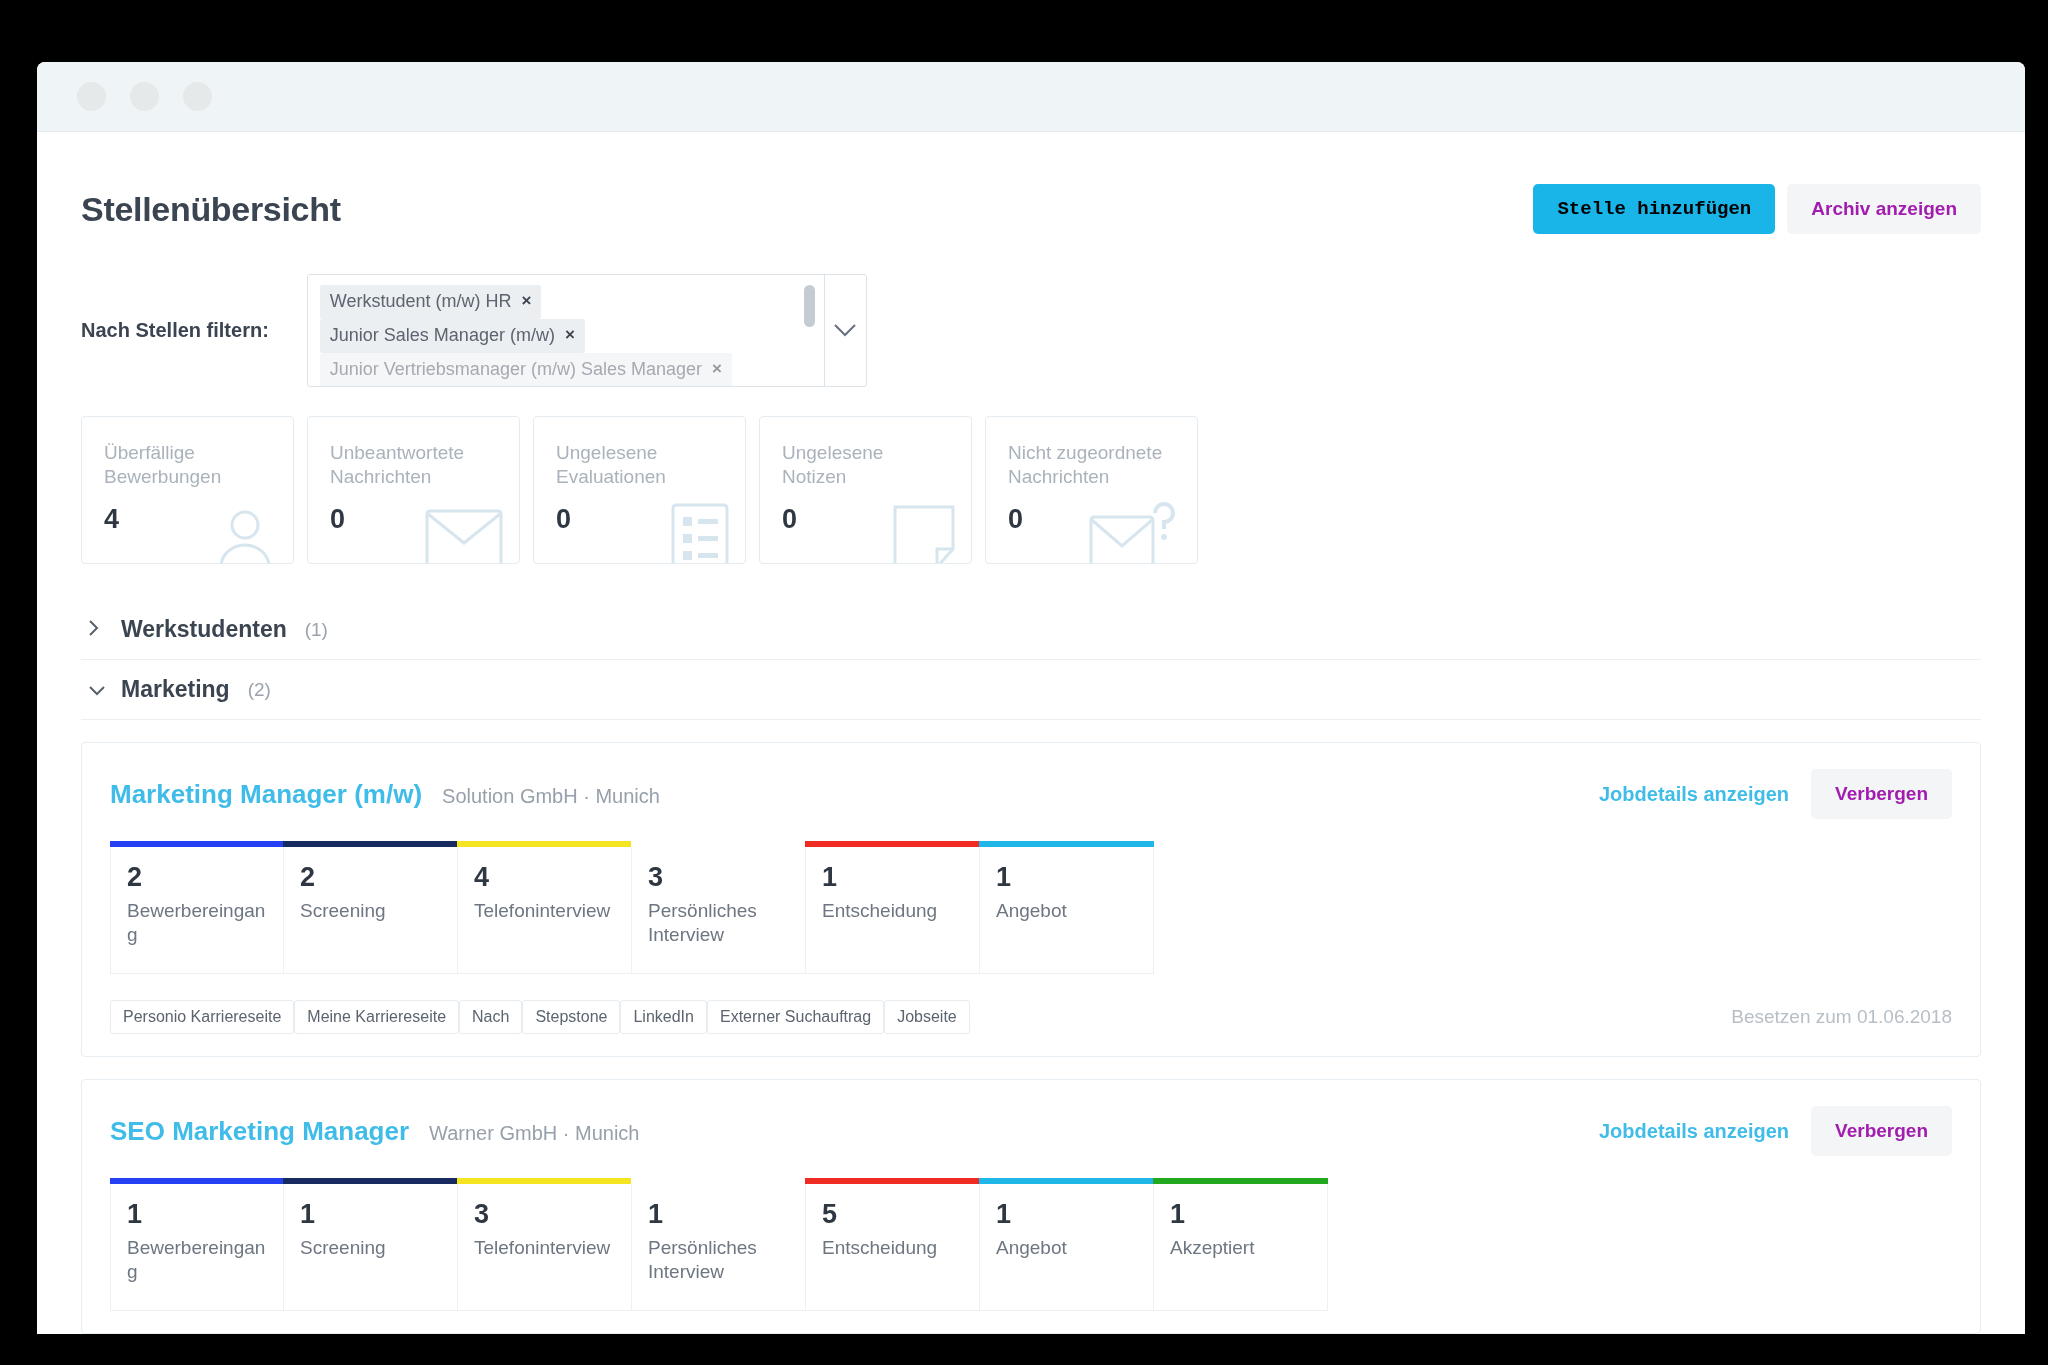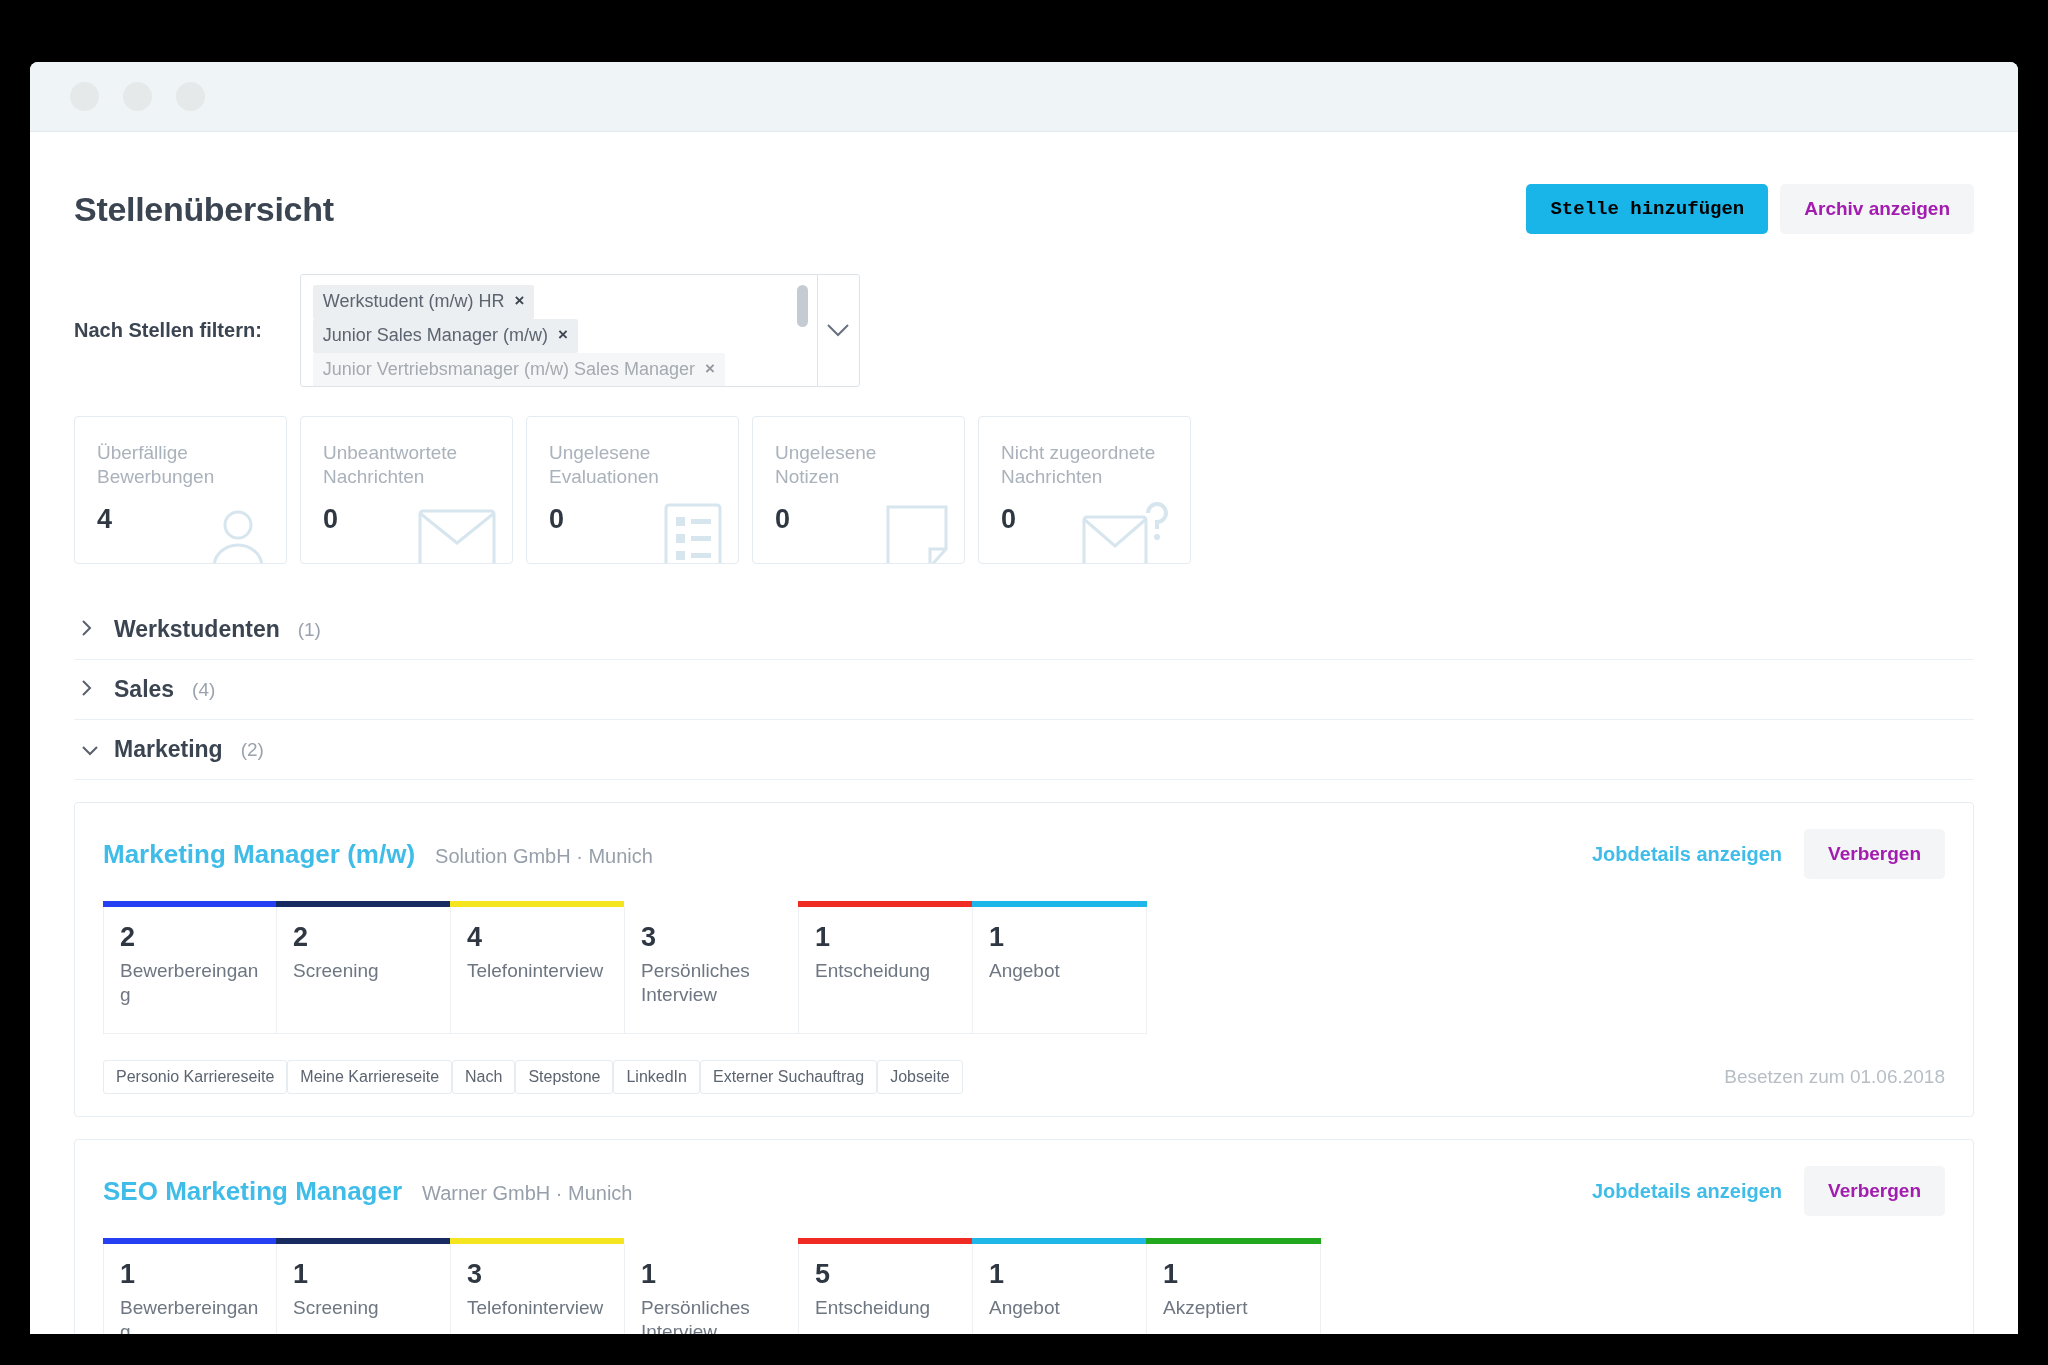--- a/index.html
+++ b/index.html
@@ -4,21 +4,21 @@
 <style>
   * { box-sizing: border-box; margin: 0; padding: 0; }
   html, body {
     width: 2048px; height: 1365px;
     background: #000;
     font-family: "Liberation Sans", sans-serif;
     overflow: hidden;
   }
   #app {
     position: absolute;
-    left: 30px; top: 62px;
+    left: 37px; top: 62px;
     width: 1988px; height: 1272px;
     background: #ffffff;
     border-radius: 8px 8px 0 0;
     overflow: hidden;
     box-shadow: 0 10px 40px rgba(0,0,0,0.25);
   }
   
   .chrome {
     height: 70px;
     background: #eff4f6;
@@ -312,29 +312,20 @@
       <div class="acc-row">
         <span class="acc-chevron">
           <svg width="10" height="16" viewBox="0 0 10 16">
               <path d="M1 1 L8 8 L1 15" fill="none" stroke="#59616c" stroke-width="2"></path>
             </svg>
         </span>
         <span class="acc-name">Werkstudenten</span>
         <span class="acc-count">(1)</span>
       </div>
 
-      <div class="acc-row">
-        <span class="acc-chevron">
-          <svg width="10" height="16" viewBox="0 0 10 16">
-              <path d="M1 1 L8 8 L1 15" fill="none" stroke="#59616c" stroke-width="2"></path>
-            </svg>
-        </span>
-        <span class="acc-name">Sales</span>
-        <span class="acc-count">(4)</span>
-      </div>
 
       <div class="acc-row">
         <span class="acc-chevron">
           <svg width="16" height="10" viewBox="0 0 16 10">
               <path d="M1 1 L8 8 L15 1" fill="none" stroke="#59616c" stroke-width="2"></path>
             </svg>
         </span>
         <span class="acc-name">Marketing</span>
         <span class="acc-count">(2)</span>
       </div>

